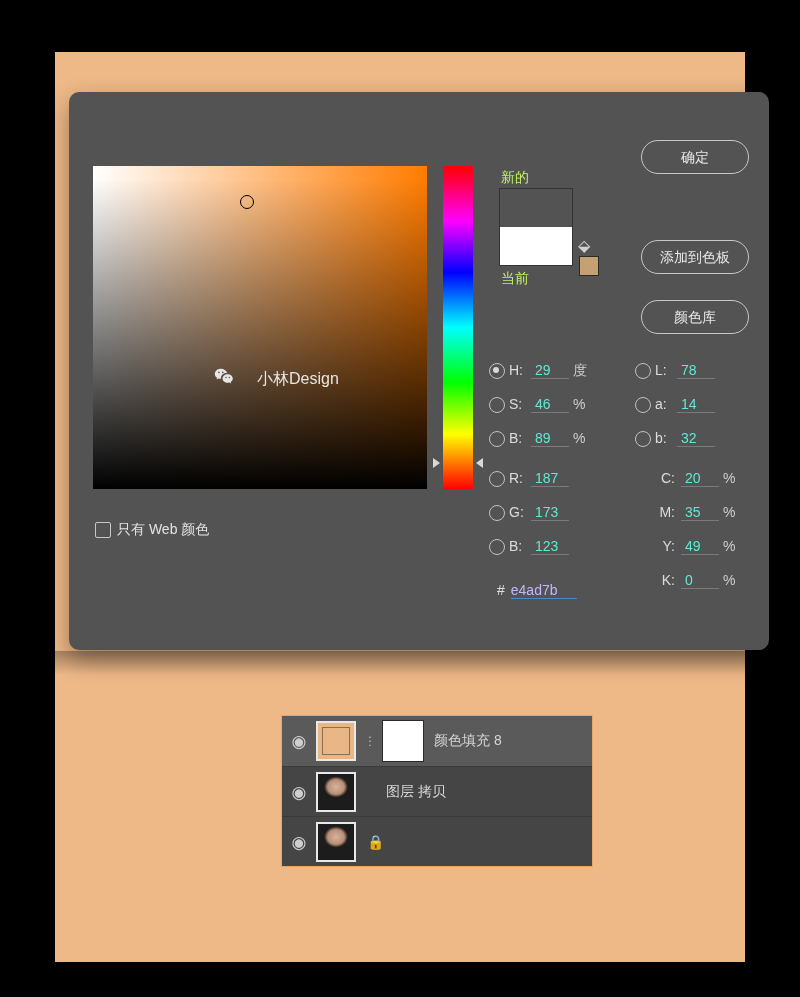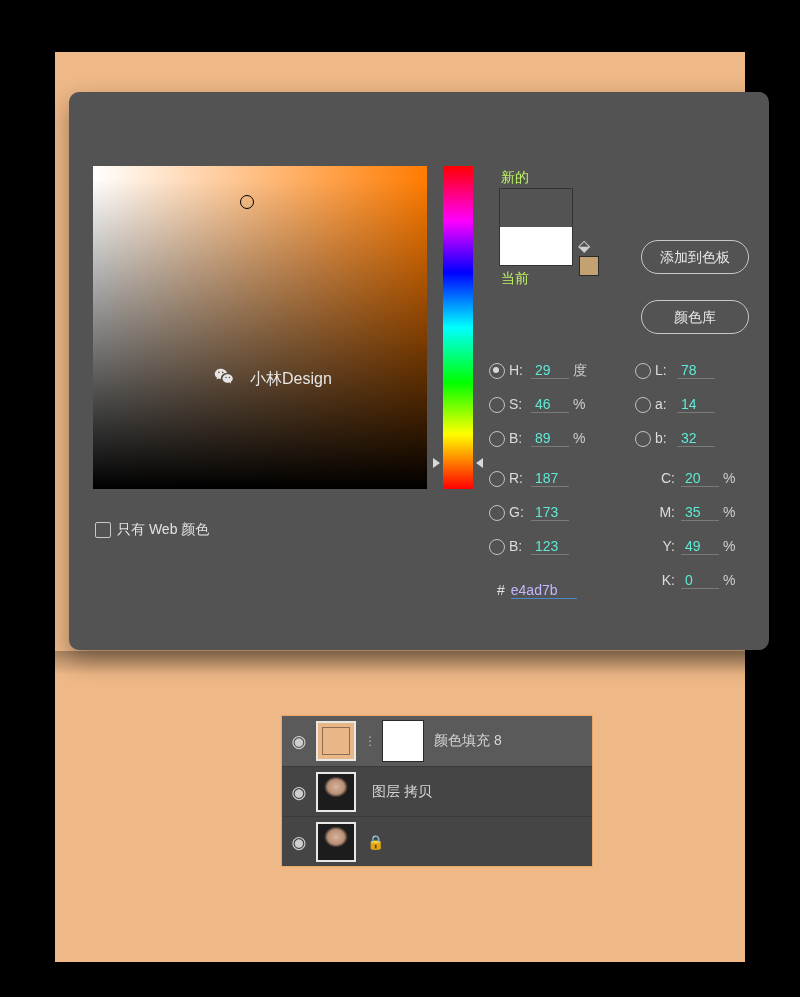--- a/index.html
+++ b/index.html
@@ -10,21 +10,21 @@
   .dlg{position:absolute;left:14px;top:40px;width:700px;height:558px;background:#535353;border-radius:10px;box-shadow:0 10px 24px rgba(0,0,0,0.35)}
   .dlg-title{position:absolute;left:0;top:0;width:100%;height:28px;background:#424242;border-radius:10px 10px 0 0;color:#d8d8d8;font-size:14px;text-align:center;line-height:28px}
   
   
   .sbfield{position:absolute;left:24px;top:74px;width:334px;height:323px;
     background:
       linear-gradient(to bottom, rgba(0,0,0,0) 0%, rgba(0,0,0,0) 4%, #000 100%),
       linear-gradient(to right, #fff 0%, hsl(29,100%,50%) 100%);
     cursor:crosshair}
   .sbpick{position:absolute;width:12px;height:12px;border:1.5px solid #000;border-radius:50%;transform:translate(-50%,-50%)}
-  .wmark{position:absolute;left:120px;top:200px;color:#e6e6e6;font-size:16px;white-space:nowrap;display:flex;align-items:center;gap:15px}
+  .wmark{position:absolute;left:120px;top:200px;color:#e6e6e6;font-size:16px;white-space:nowrap;display:flex;align-items:center;gap:22px}
   .wmark svg{width:22px;height:22px;fill:#e6e6e6}
   
   .cbox{position:absolute;left:26px;top:430px;width:14px;height:14px;border:1.5px solid #c8c8c8;border-radius:2px}
   .cbox-lbl{position:absolute;left:48px;top:429px;color:#e2e2e2;font-size:14px}
   
   
   .huewrap{position:absolute;left:374px;top:74px;width:30px;height:323px}
   .hue{position:absolute;left:0;top:0;width:30px;height:323px;
     background:linear-gradient(to bottom,#ff0000 0%,#ff00ff 17%,#0000ff 33%,#00ffff 50%,#00ff00 67%,#ffff00 83%,#ff0000 100%);
     cursor:pointer}
@@ -99,20 +99,21 @@
 
     <span class="swlbl" style="left:432px;top:77px">新的</span>
     <div class="swatch">
       <div class="sw-new" style="#e4ad7b"></div>
       <div class="sw-cur"></div>
     </div>
     <span class="swlbl" style="left:432px;top:178px">当前</span>
     <span class="mini-ico">⬙</span>
     <div class="mini-sw" style="background:#c3a172"></div>
 
+    <div class="btn" style="left:572px;top:48px;width:106px;height:32px;line-height:32px">确定</div>
     <div class="btn" style="left:572px;top:148px;width:106px;height:32px;line-height:32px">添加到色板</div>
     <div class="btn" style="left:572px;top:208px;width:106px;height:32px;line-height:32px">颜色库</div>
 
     <div class="row" style="left:420px;top:270px"><span class="radio on"></span><span class="rlabel">H:</span><span class="rval">29</span><span class="runit">度</span></div>
     <div class="row" style="left:420px;top:304px"><span class="radio"></span><span class="rlabel">S:</span><span class="rval">46</span><span class="runit">%</span></div>
     <div class="row" style="left:420px;top:338px"><span class="radio"></span><span class="rlabel">B:</span><span class="rval">89</span><span class="runit">%</span></div>
     <div class="row" style="left:420px;top:378px"><span class="radio"></span><span class="rlabel">R:</span><span class="rval">187</span></div>
     <div class="row" style="left:420px;top:412px"><span class="radio"></span><span class="rlabel">G:</span><span class="rval">173</span></div>
     <div class="row" style="left:420px;top:446px"><span class="radio"></span><span class="rlabel">B:</span><span class="rval">123</span></div>
 
@@ -133,21 +134,21 @@
       <span class="thumb fill"></span>
       <span class="link-i">⋮</span>
       <span class="mask"></span>
       <span class="lname">颜色填充 8</span>
     </div>
     <div class="lrow" style="top:50px">
       <span class="eye">◉</span>
       <span class="thumb">
           <span class="face"></span>
         </span>
-      <span class="lname" style="margin-left:10px">图层 拷贝</span>
+      <span class="lname" style="margin-left:24px">图层 拷贝</span>
     </div>
     <div class="lrow" style="top:100px">
       <span class="eye">◉</span>
       <span class="thumb">
           <span class="face"></span>
         </span>
       <span class="lock">🔒</span>
     </div>
   </div>
 </div>

